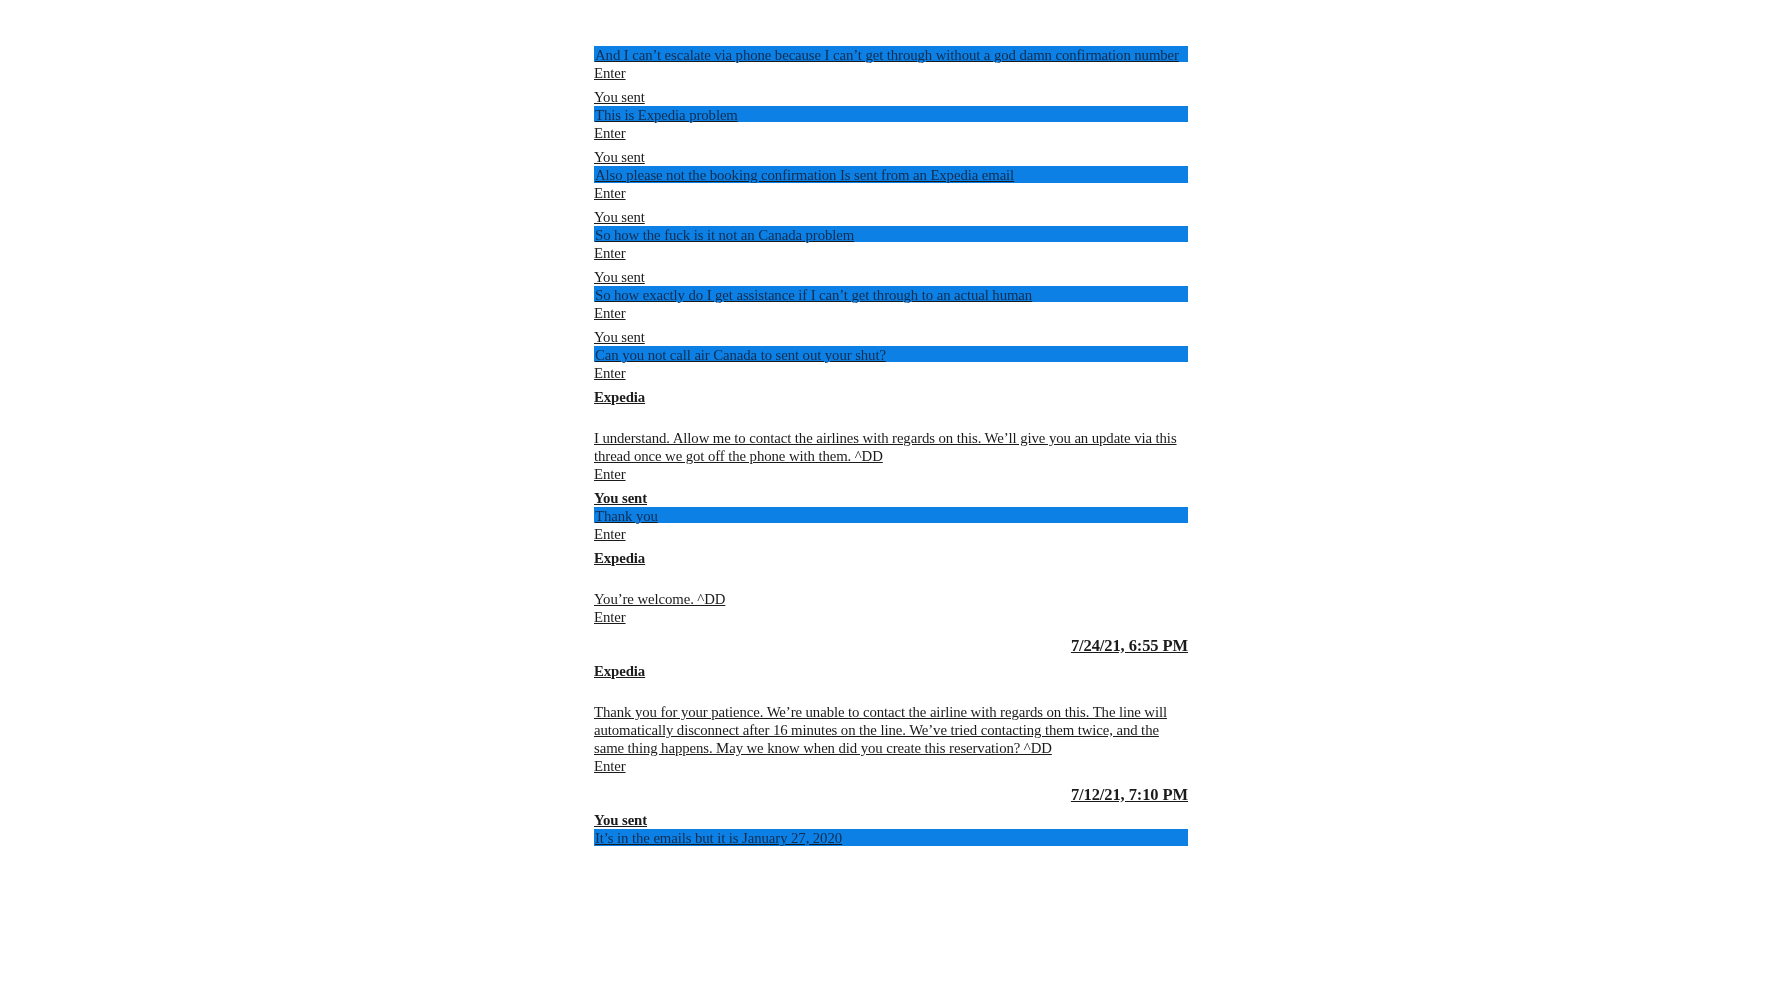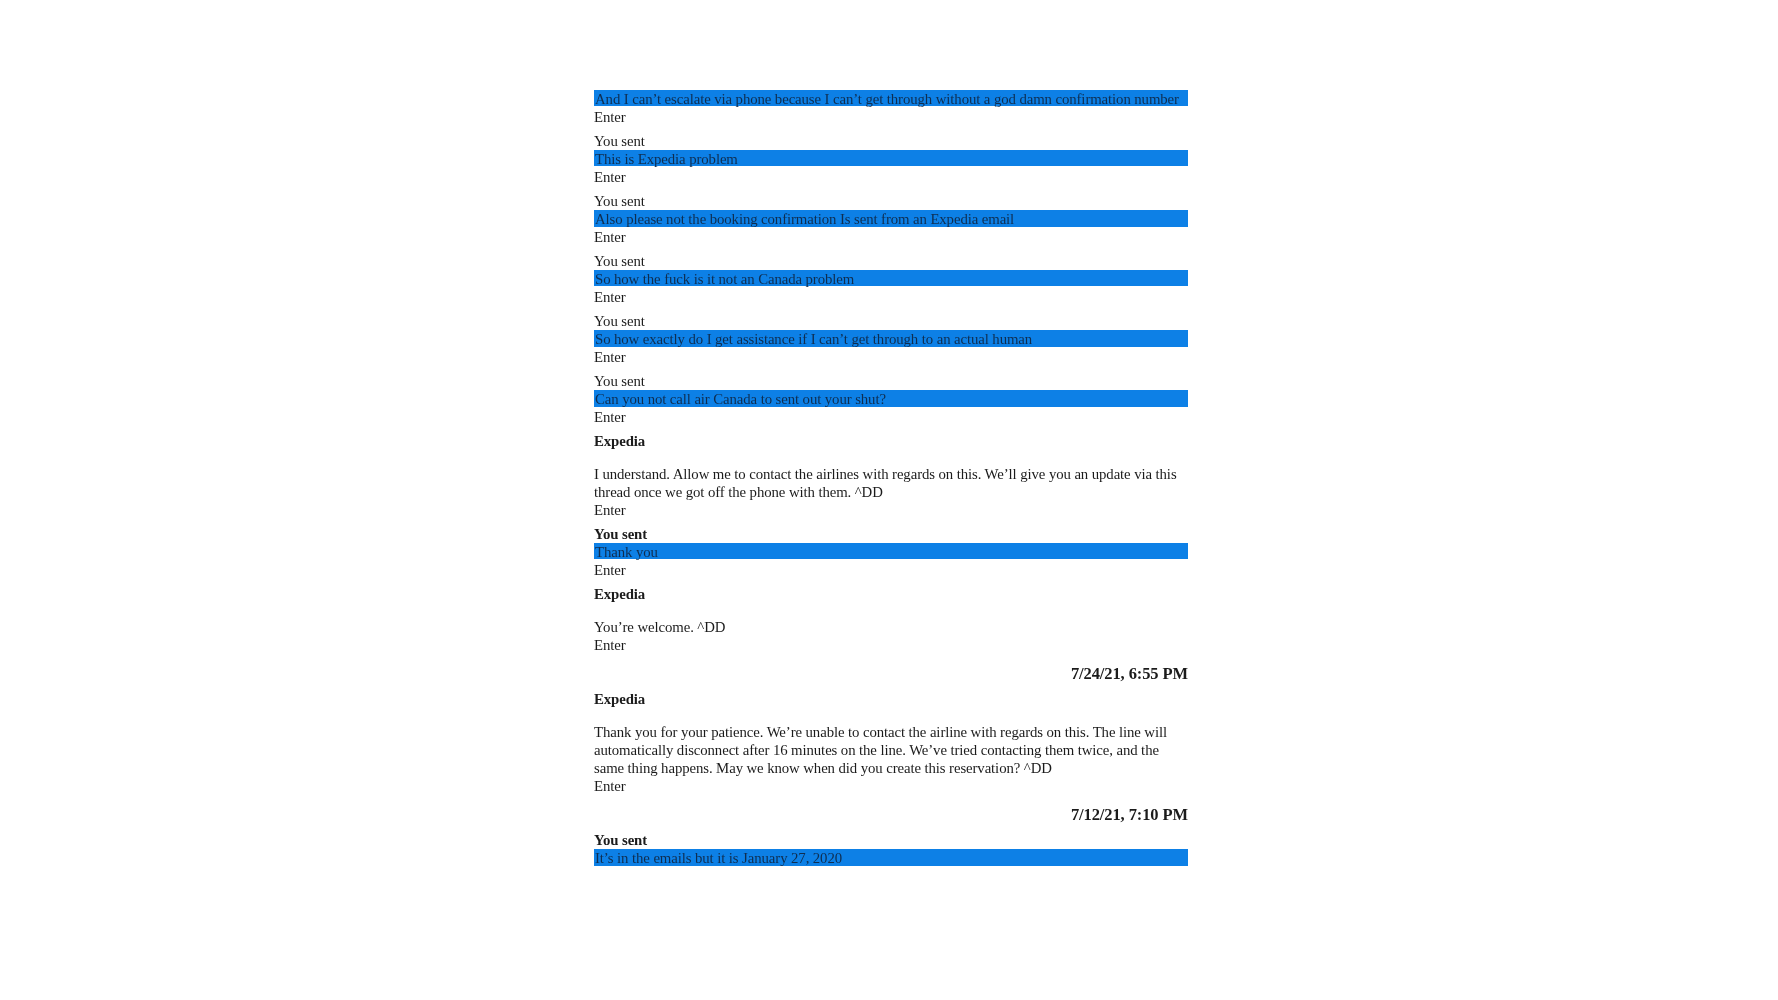--- a/index.html
+++ b/index.html
@@ -10,24 +10,25 @@
   body {
     width: 1778px;
     height: 1000px;
     overflow: hidden;
     font-family: "Liberation Serif", "DejaVu Serif", serif;
     color: var(--text-color, #1b1b1b);
   }
   .doc {
     width: 594px;
     margin-left: 594px;
-    padding-top: 90px;
+    padding-top: 46px;
     font-size: 14.8px;
     line-height: 18px;
     letter-spacing: -0.1px;
+    text-decoration: underline;
   }
   .group {
     margin-bottom: 6px;
   }
   .label {
     font-weight: normal;
   }
   .label.bold {
     font-weight: bold;
   }
@@ -44,20 +45,21 @@
     font-weight: normal;
   }
   .agent-name {
     font-weight: bold;
   }
   .blank {
     height: 15px;
   }
   .para {
     font-weight: normal;
+    margin-top: 8px;
   }
   .date {
     font-weight: bold;
     text-align: right;
     font-size: 16.5px;
     line-height: 20px;
     margin: 10px 0 6px 0;
   }
 </style>
 </head>

